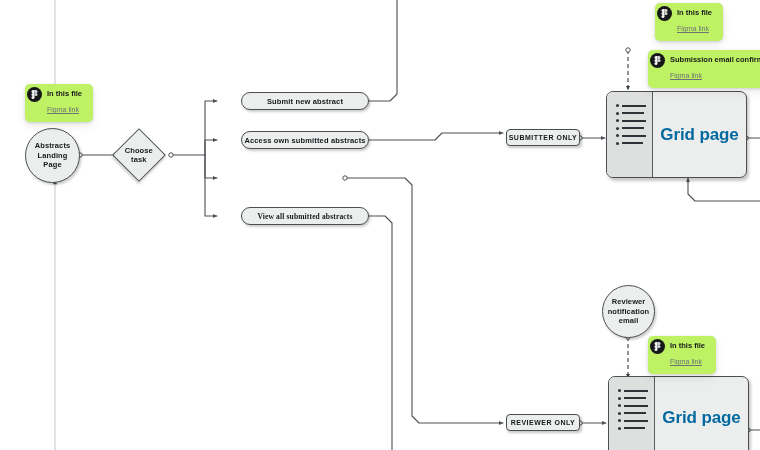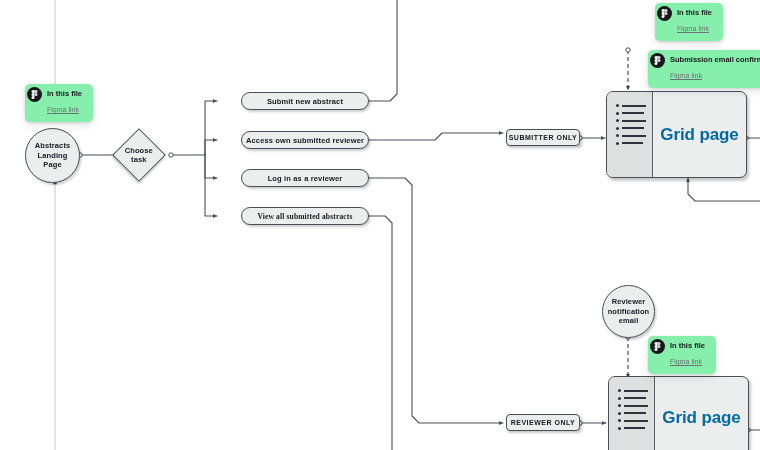--- a/index.html
+++ b/index.html
@@ -124,21 +124,21 @@
     font-weight: 700;
     color: #0369a1;
     letter-spacing: -.1px;
     white-space: nowrap;
   }
 
   
   .note-card {
     position: absolute;
     box-sizing: border-box;
-    background: #86efac;
+    background: #bef264;
     border-radius: 5px;
     padding: 5px 9px 6px 22px;
     box-shadow: 0 1px 3px rgba(0,0,0,.14), 0 4px 10px rgba(0,0,0,.08);
   }
   .note-badge {
     position: absolute;
     left: 2px;
     top: 3px;
     width: 15px;
     height: 15px;
@@ -245,26 +245,23 @@
   <div class="node diamond-node" style="left:120px; top:136px; width:38px; height:38px;">
     <span style="white-space:pre-line;">Choose
 task</span>
   </div>
 
   <div class="node pill-node" style="left:217px; top:92px; width:128px; height:18px;">
     <span>Submit new abstract</span>
   </div>
 
   <div class="node pill-node" style="left:217px; top:131px; width:128px; height:18px;">
-    <span>Access own submitted reviewer</span>
-  </div>
-
-  <div class="node pill-node" style="left:217px; top:169px; width:128px; height:18px;">
-    <span>Log in as a reviewer</span>
-  </div>
+    <span>Access own submitted abstracts</span>
+  </div>
+
 
   <div class="node pill-node" style="left:217px; top:207px; width:128px; height:18px;font-family:Liberation Serif, serif;">
     <span>View all submitted abstracts</span>
   </div>
 
   <div class="node tag-node" style="left:506px; top:129px; width:74px; height:17px;">
     <span>SUBMITTER ONLY</span>
   </div>
 
   <div class="node tag-node" style="left:506px; top:414px; width:74px; height:17px;">

